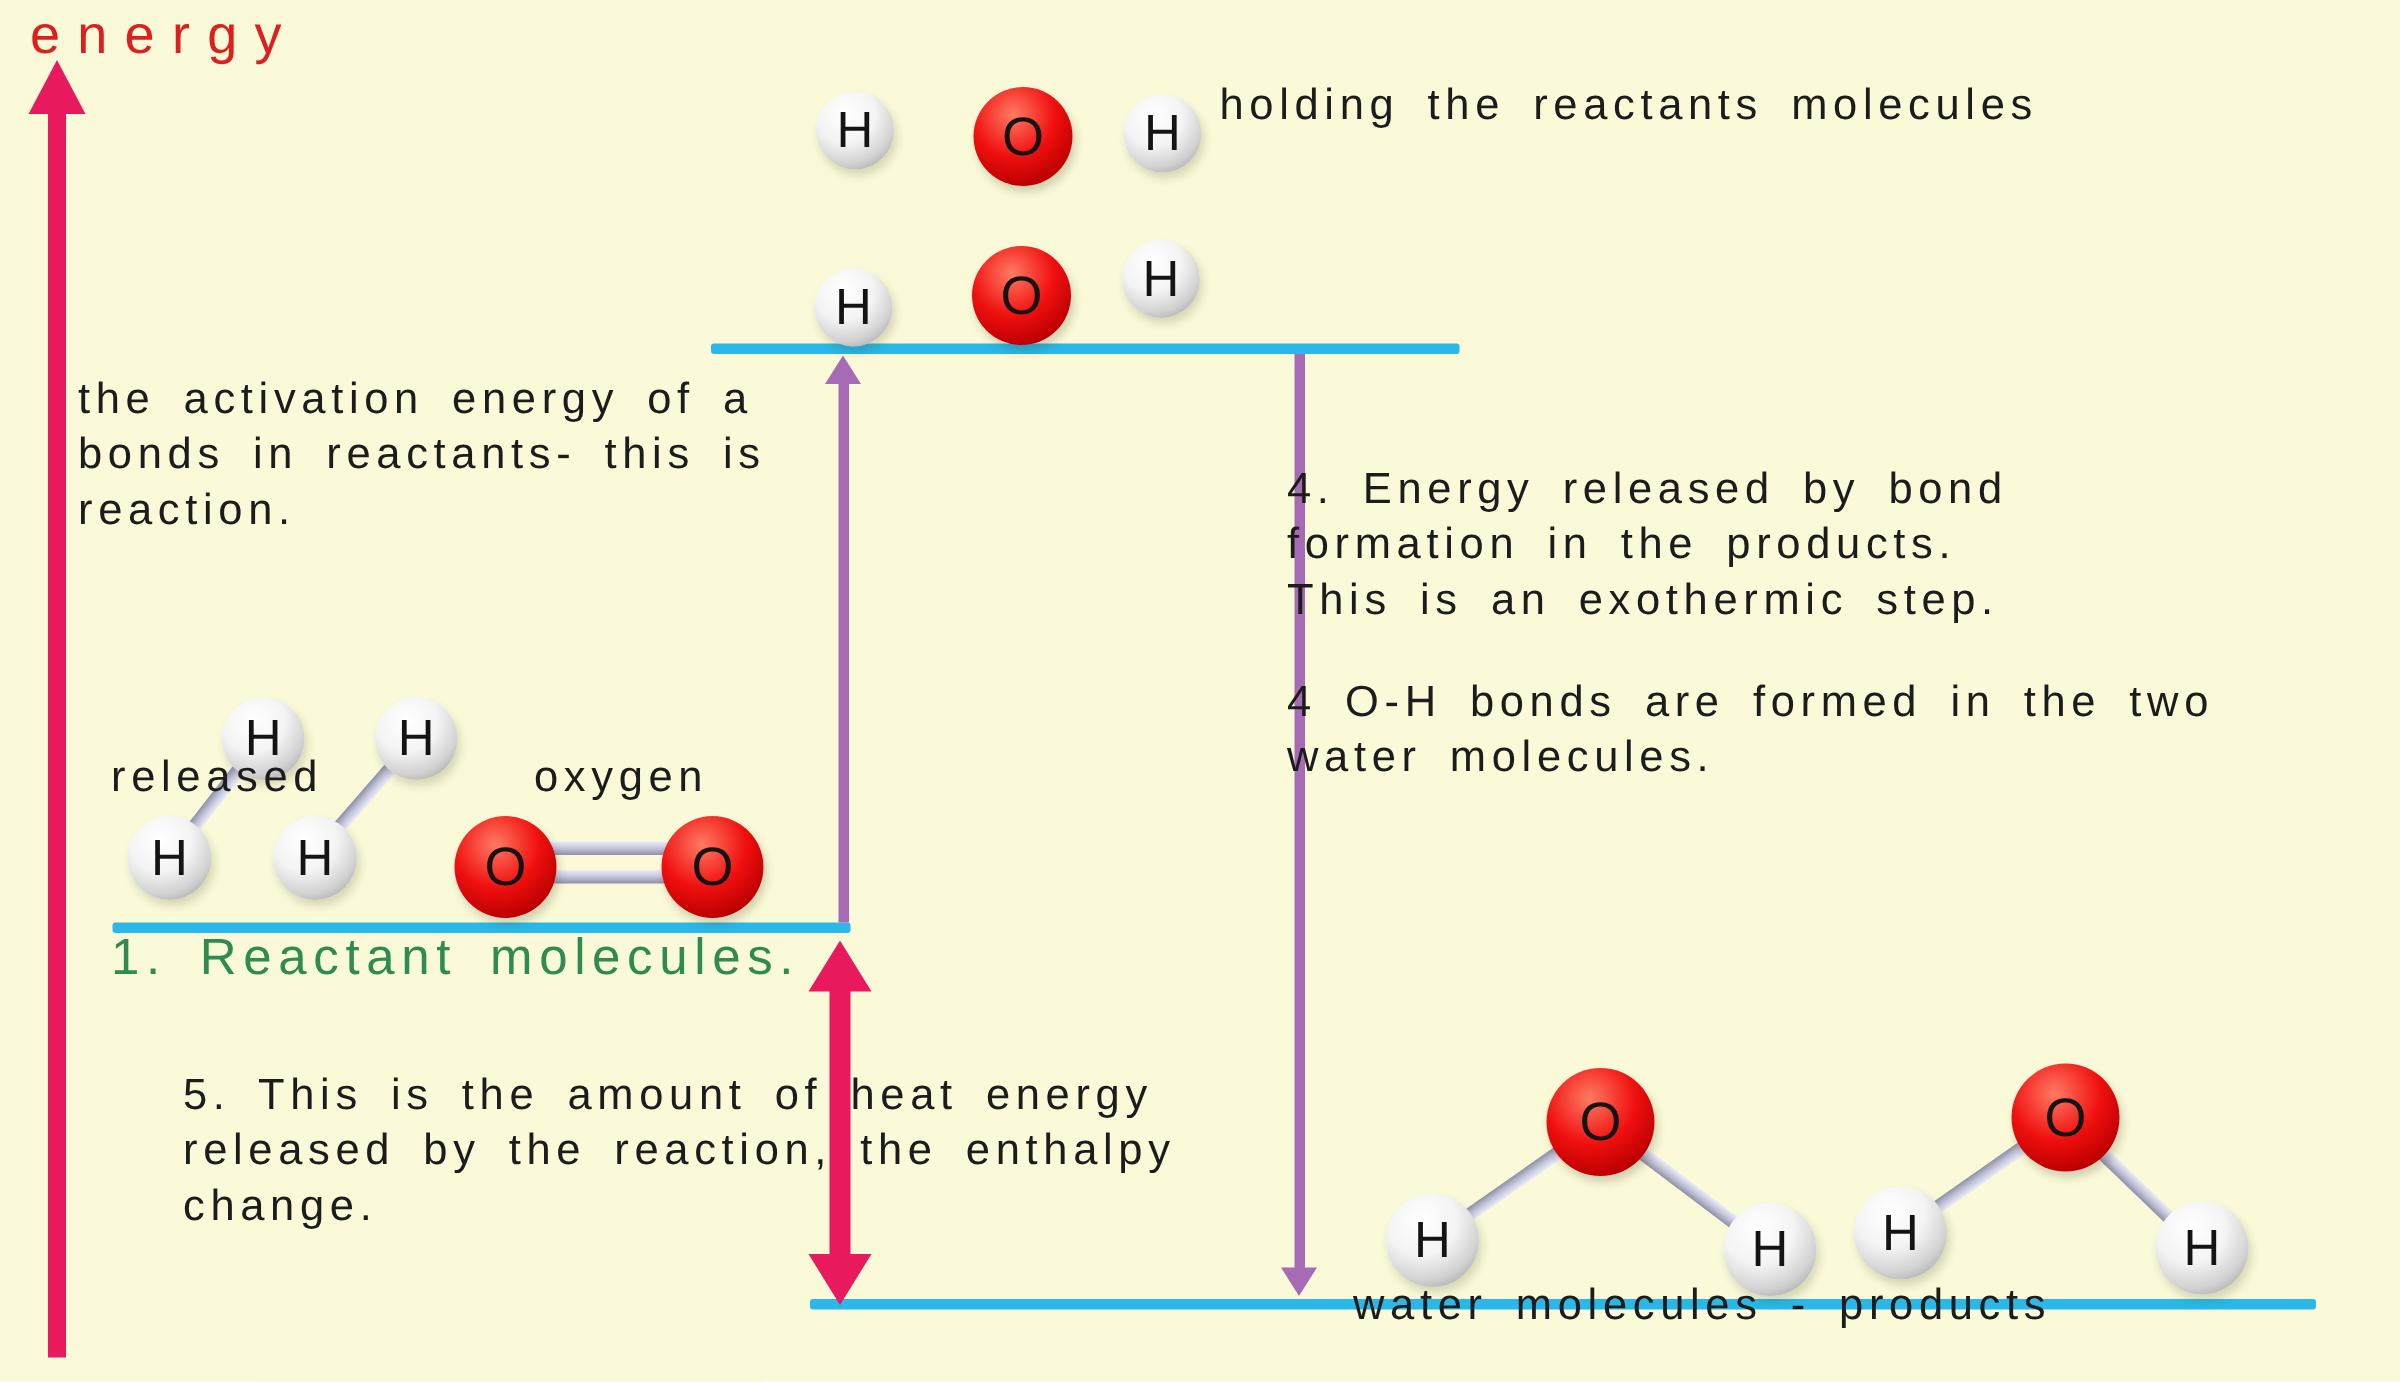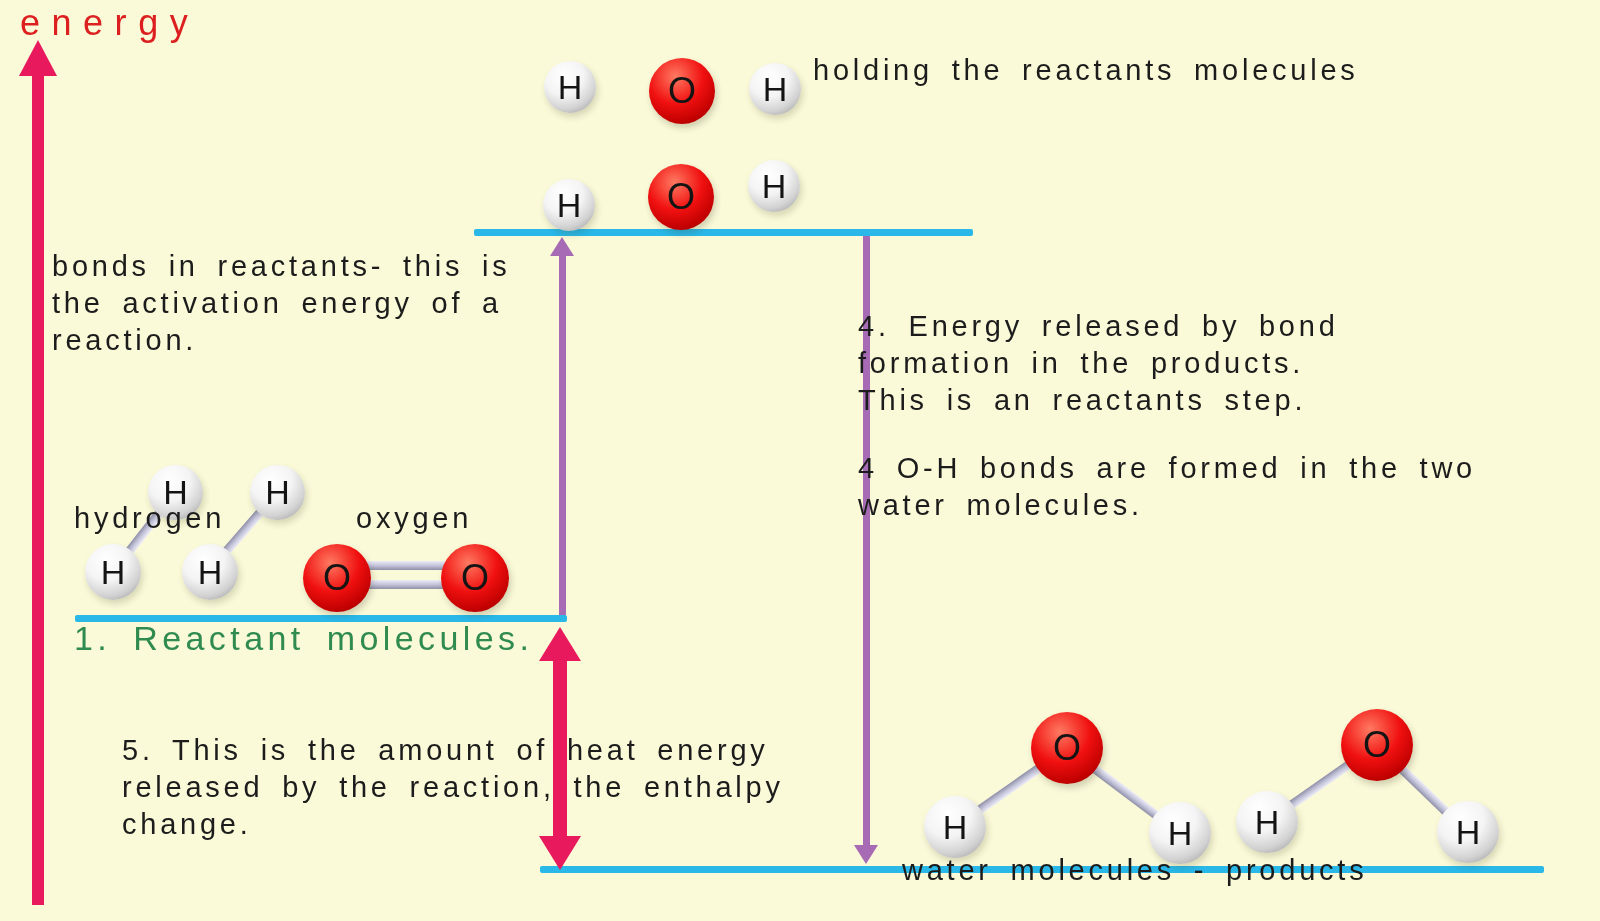--- a/index.html
+++ b/index.html
@@ -113,21 +113,21 @@
 
   <div class="bond" style="left:360px;top:561px;width:95px;"></div>
   <div class="bond" style="left:360px;top:580px;width:95px;"></div>
   <div class="sphere o" style="left:303px;top:544px;width:68px;height:68px;">
       <span>O</span>
     </div>
   <div class="sphere o" style="left:441px;top:544px;width:68px;height:68px;">
       <span>O</span>
     </div>
 
-  <div class="txt" style="left:74px;top:500px;">hydrogen</div>
+  <div class="txt" style="left:74px;top:500px;">released</div>
   <div class="txt" style="left:356px;top:500px;">oxygen</div>
 
   <div class="bond" style="left:943px;top:783px;width:137px;transform:rotate(145deg);"></div>
   <div class="bond" style="left:1053px;top:786px;width:141px;transform:rotate(37deg);"></div>
   <div class="sphere o" style="left:1031px;top:712px;width:72px;height:72px;">
       <span>O</span>
     </div>
   <div class="sphere h" style="left:924px;top:796px;width:62px;height:62px;">
       <span>H</span>
     </div>
@@ -141,40 +141,40 @@
       <span>O</span>
     </div>
   <div class="sphere h" style="left:1236px;top:791px;width:62px;height:62px;">
       <span>H</span>
     </div>
   <div class="sphere h" style="left:1437px;top:801px;width:62px;height:62px;">
       <span>H</span>
     </div>
 
   <div class="txt" style="left:52px;top:248px;">
+    <div>the activation energy of a</div>
     <div>bonds in reactants- this is</div>
-    <div>the activation energy of a</div>
     <div>reaction.</div>
   </div>
 
   <div class="txt" style="left:813px;top:52px;">
     <div>holding the reactants molecules</div>
   </div>
 
   <div class="txt" style="left:858px;top:308px;">
     <div>4.  Energy released by bond</div>
     <div>formation in the products.</div>
-    <div>This is an reactants step.</div>
+    <div>This is an exothermic step.</div>
   </div>
   <div class="txt" style="left:858px;top:450px;">
     <div>4 O-H bonds are formed in the two</div>
     <div>water molecules.</div>
   </div>
 
-  <div class="txt" style="left:122px;top:712px;margin-top:20px;">
+  <div class="txt" style="left:122px;top:712px;">
     <div>5.  This is the amount of heat energy</div>
     <div>released by the reaction, the enthalpy</div>
     <div>change.</div>
   </div>
 
   <div class="txt green" style="left:74px;top:620px;">1. Reactant molecules.</div>
 
   <div class="txt" style="left:902px;top:852px;">water molecules - products</div>
 
 </div>

